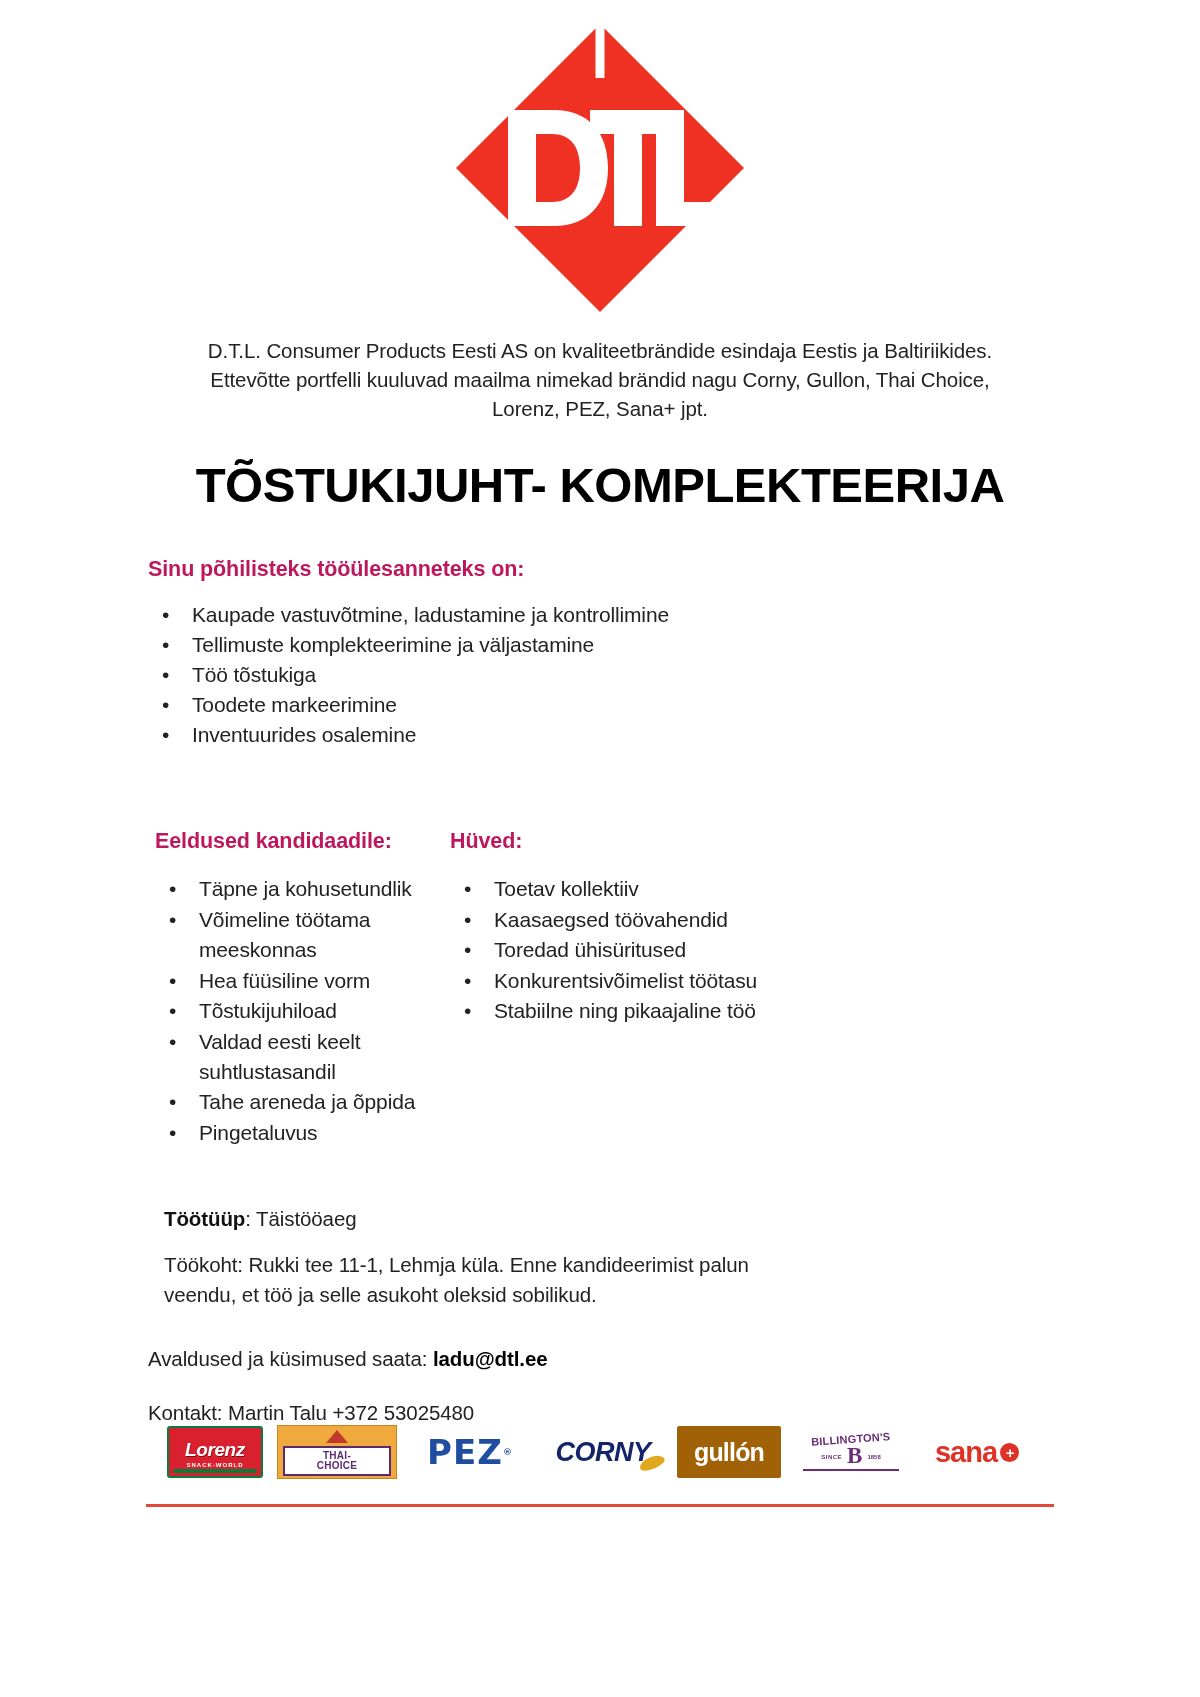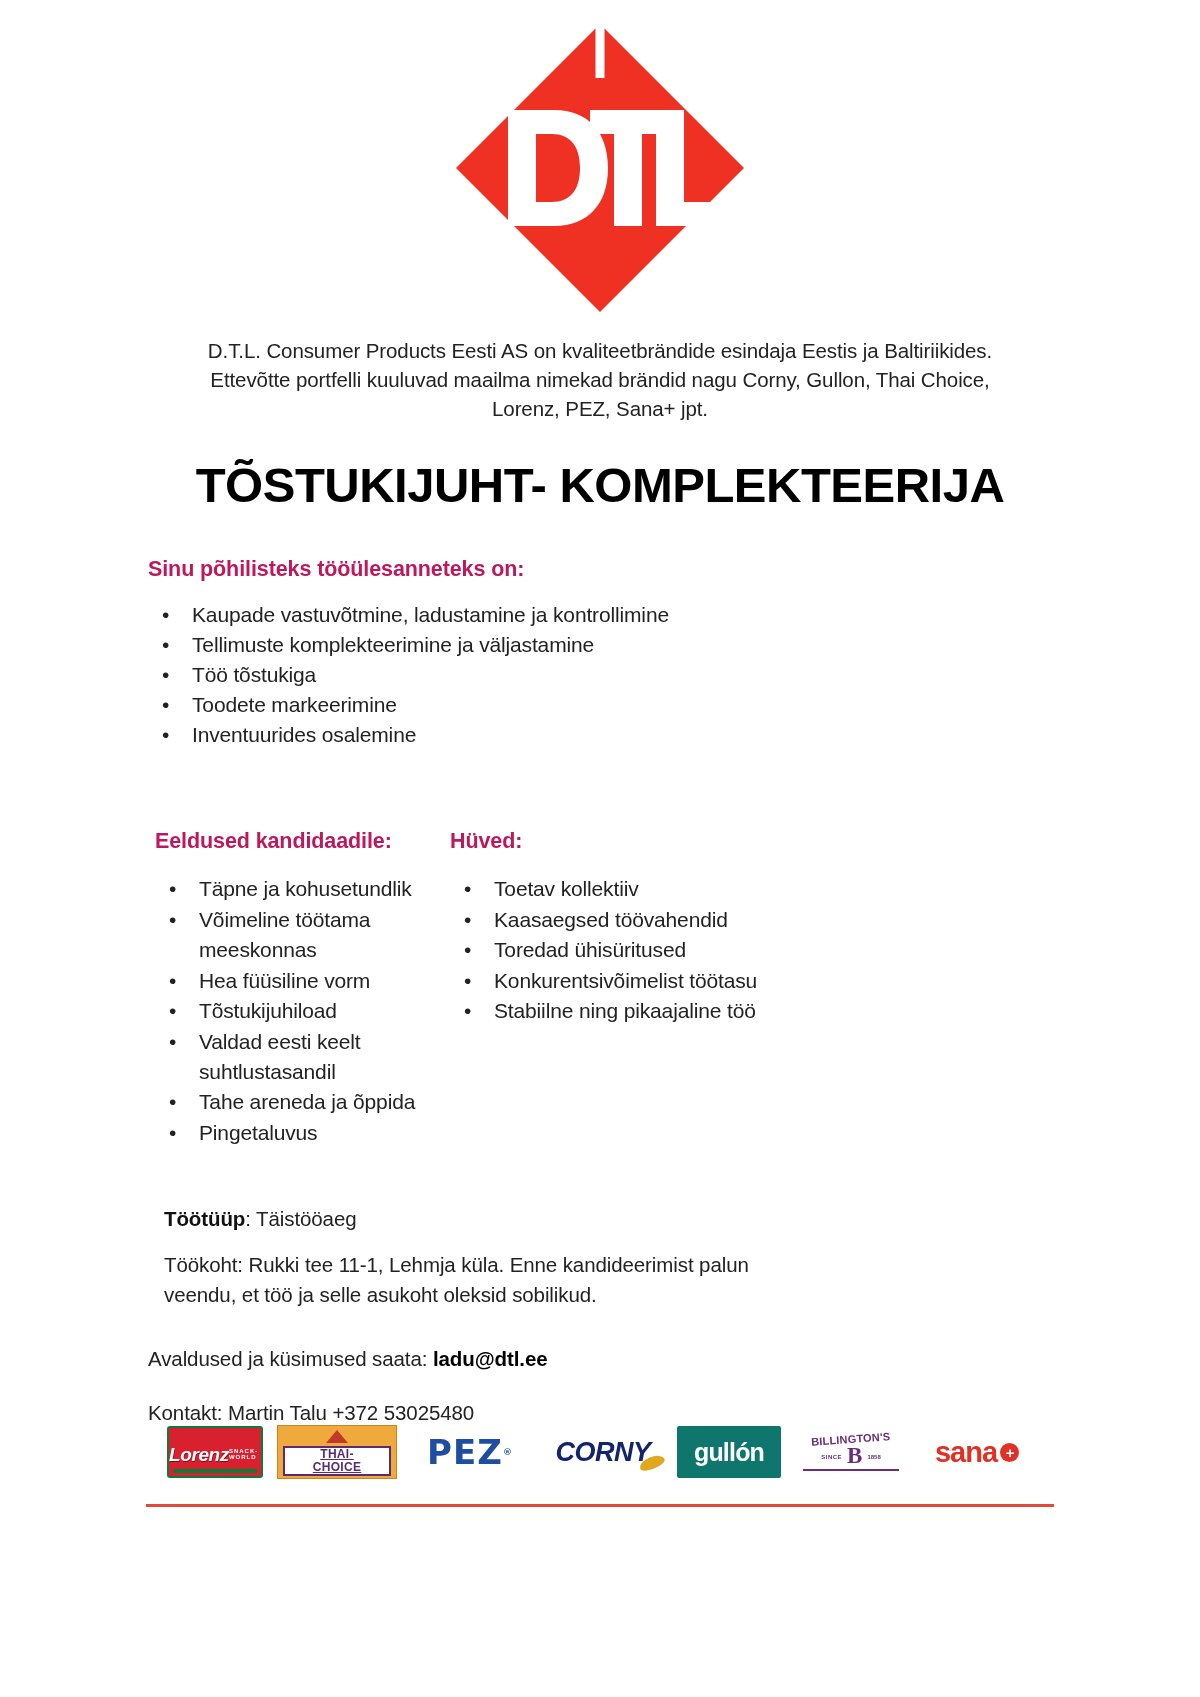--- a/index.html
+++ b/index.html
@@ -158,21 +158,21 @@
     align-items: center;
     justify-content: center;
   }
 
   .b-lorenz {
     width: 92px; height: 48px;
     background: #d8202f;
     border: 2px solid #0b7a3b;
     border-radius: 3px;
     color: #ffffff;
-    flex-direction: row;
+    flex-direction: column;
     font-weight: bold;
     position: relative;
   }
   .b-lorenz .nm {
     font-size: 19px;
     font-style: italic;
     letter-spacing: -0.4px;
     line-height: 1;
     margin-top: 4px;
     text-shadow: 0.5px 0.5px 0 #7a0d16;
@@ -202,22 +202,22 @@
     width: 104px; height: 26px;
     background: #ffffff;
     border: 2px solid #5b2a73;
     display: flex;
     flex-direction: column;
     align-items: center;
     justify-content: center;
     margin-top: 18px;
   }
   .b-thai .t1 {
-    font-size: 12px; font-weight: bold; color: #5b2a73;
-    line-height: 1.05; letter-spacing: 0.3px; text-decoration: underline;
+    font-size: 10px; font-weight: bold; color: #5b2a73;
+    line-height: 1.05; letter-spacing: 0.3px;
   }
   .b-thai .hat {
     position: absolute;
     top: 4px; left: 50%;
     transform: translateX(-50%);
     width: 0; height: 0;
     border-left: 11px solid transparent;
     border-right: 11px solid transparent;
     border-bottom: 13px solid #c0392b;
   }
@@ -247,21 +247,21 @@
     position: absolute;
     right: -2px; bottom: 6px;
     width: 26px; height: 12px;
     background: #e0a81e;
     border-radius: 50% 50% 50% 50% / 60% 60% 40% 40%;
     transform: rotate(-22deg);
   }
 
   .b-gullon {
     width: 104px; height: 52px;
-    background: #0f766e;
+    background: #a16207;
     color: #ffffff;
     font-weight: bold;
     font-size: 25px;
     letter-spacing: -0.8px;
     border-radius: 2px;
   }
 
   .b-bill {
     width: 112px; height: 52px;
     color: #6b2d7a;

